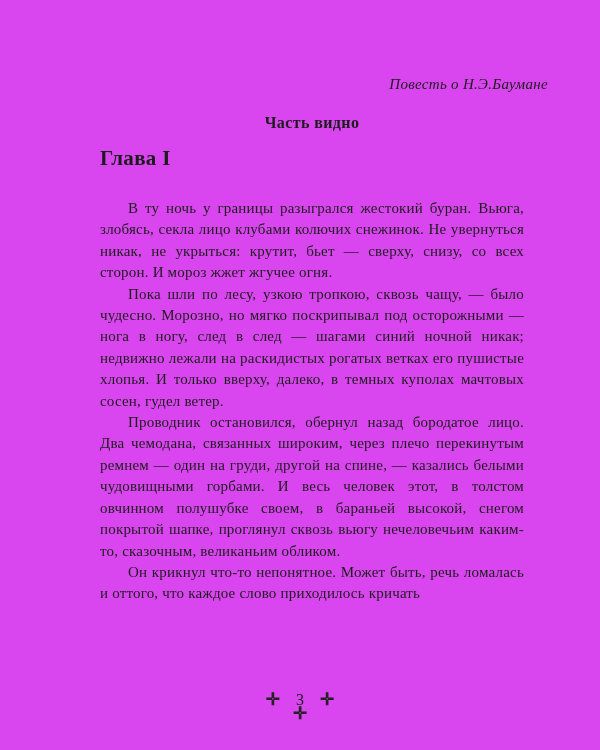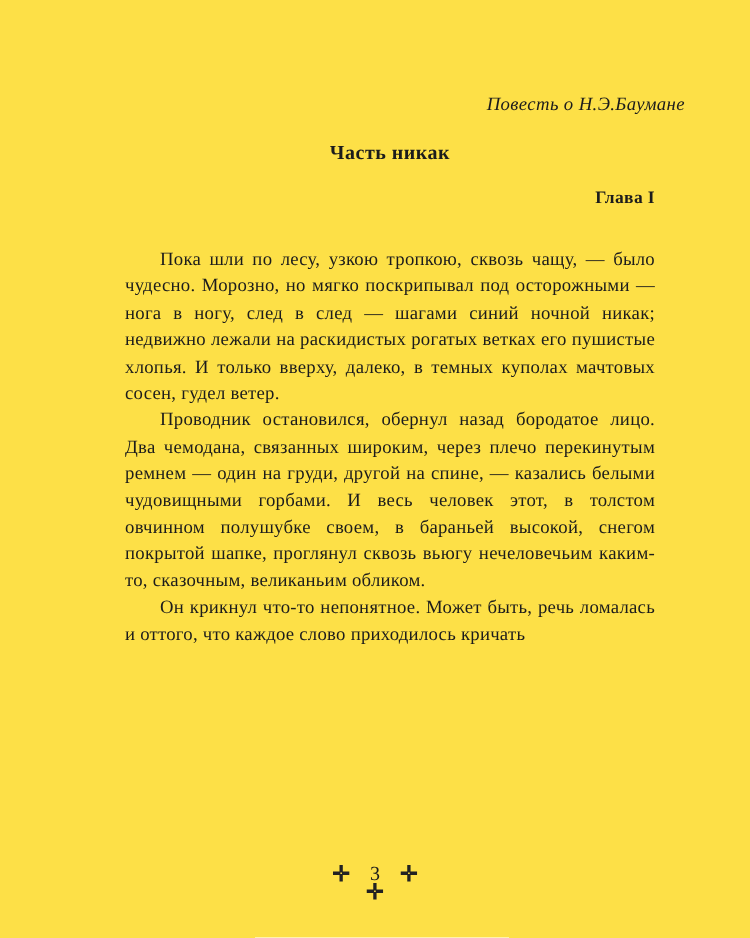--- a/index.html
+++ b/index.html
@@ -4,21 +4,21 @@
 <style>
   html, body {
     margin: 0;
     padding: 0;
     background: #ffffff;
   }
   .page {
     position: relative;
     width: 600px;
     height: 750px;
-    background: #fde047;
+    background: #d946ef;
     overflow: hidden;
     font-family: "Liberation Serif", "DejaVu Serif", serif;
     color: #1c1c1c;
   }
   .book-header {
     position: absolute;
     top: 76px;
     left: 100px;
     width: 448px;
     text-align: right;
@@ -34,23 +34,23 @@
     text-align: center;
     font-weight: bold;
     font-size: 16px;
     letter-spacing: 0.4px;
   }
   .chapter-block {
     position: absolute;
     top: 148px;
     left: 100px;
     width: 424px;
-    text-align: right;
+    text-align: left;
     font-weight: bold;
-    font-size: 14px;
+    font-size: 21px;
     line-height: 21px;
     letter-spacing: 0.3px;
   }
   .body-text {
     position: absolute;
     top: 198px;
     left: 100px;
     width: 424px;
     font-size: 15px;
     line-height: 21.4px;
@@ -93,27 +93,28 @@
     color: #222;
   }
 </style>
 </head>
 <body>
 
 <div class="page">
 
   <div class="book-header">Повесть о Н.Э.Баумане</div>
 
-  <div class="part-title">Часть никак</div>
+  <div class="part-title">Часть видно</div>
 
   <div class="chapter-block">
     <div>Глава I</div>
   </div>
 
   <div class="body-text">
+    <p>В ту ночь у границы разыгрался жестокий буран. Вьюга, злобясь, секла лицо клубами колючих снежинок. Не увернуться никак, не укрыться: крутит, бьет — сверху, снизу, со всех сторон. И мороз жжет жгучее огня.</p>
     <p>Пока шли по лесу, узкою тропкою, сквозь чащу, — было чудесно. Морозно, но мягко поскрипывал под осторожными — нога в ногу, след в след — шагами синий ночной никак; недвижно лежали на раскидистых рогатых ветках его пушистые хлопья. И только вверху, далеко, в темных куполах мачтовых сосен, гудел ветер.</p>
     <p>Проводник остановился, обернул назад бородатое лицо. Два чемодана, связанных широким, через плечо перекинутым ремнем — один на груди, другой на спине, — казались белыми чудовищными горбами. И весь человек этот, в толстом овчинном полушубке своем, в бараньей высокой, снегом покрытой шапке, проглянул сквозь вьюгу нечеловечьим каким-то, сказочным, великаньим обликом.</p>
     <p>Он крикнул что-то непонятное. Может быть, речь ломалась и оттого, что каждое слово приходилось кричать</p>
   </div>
 
   <div class="page-footer">
     <div class="footer-row">
       <span class="cross-mark">✛</span>
       <span class="page-number">3</span>
       <span class="cross-mark">✛</span>

